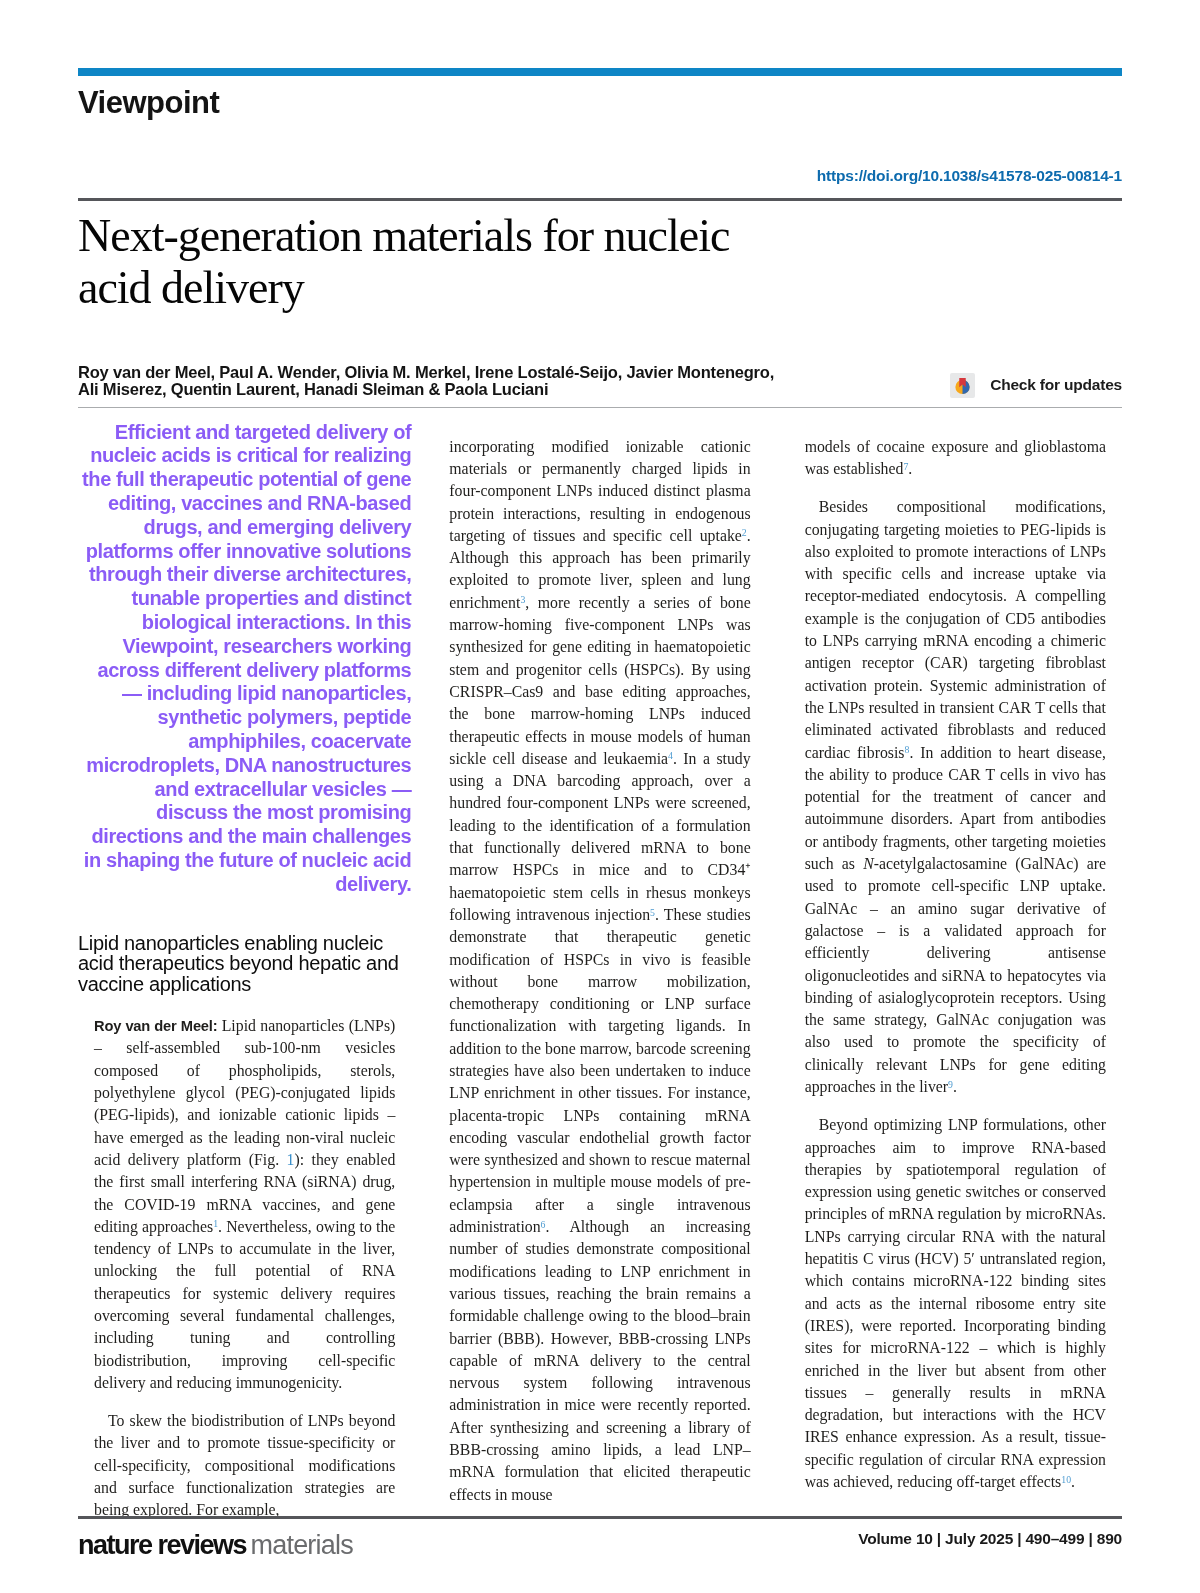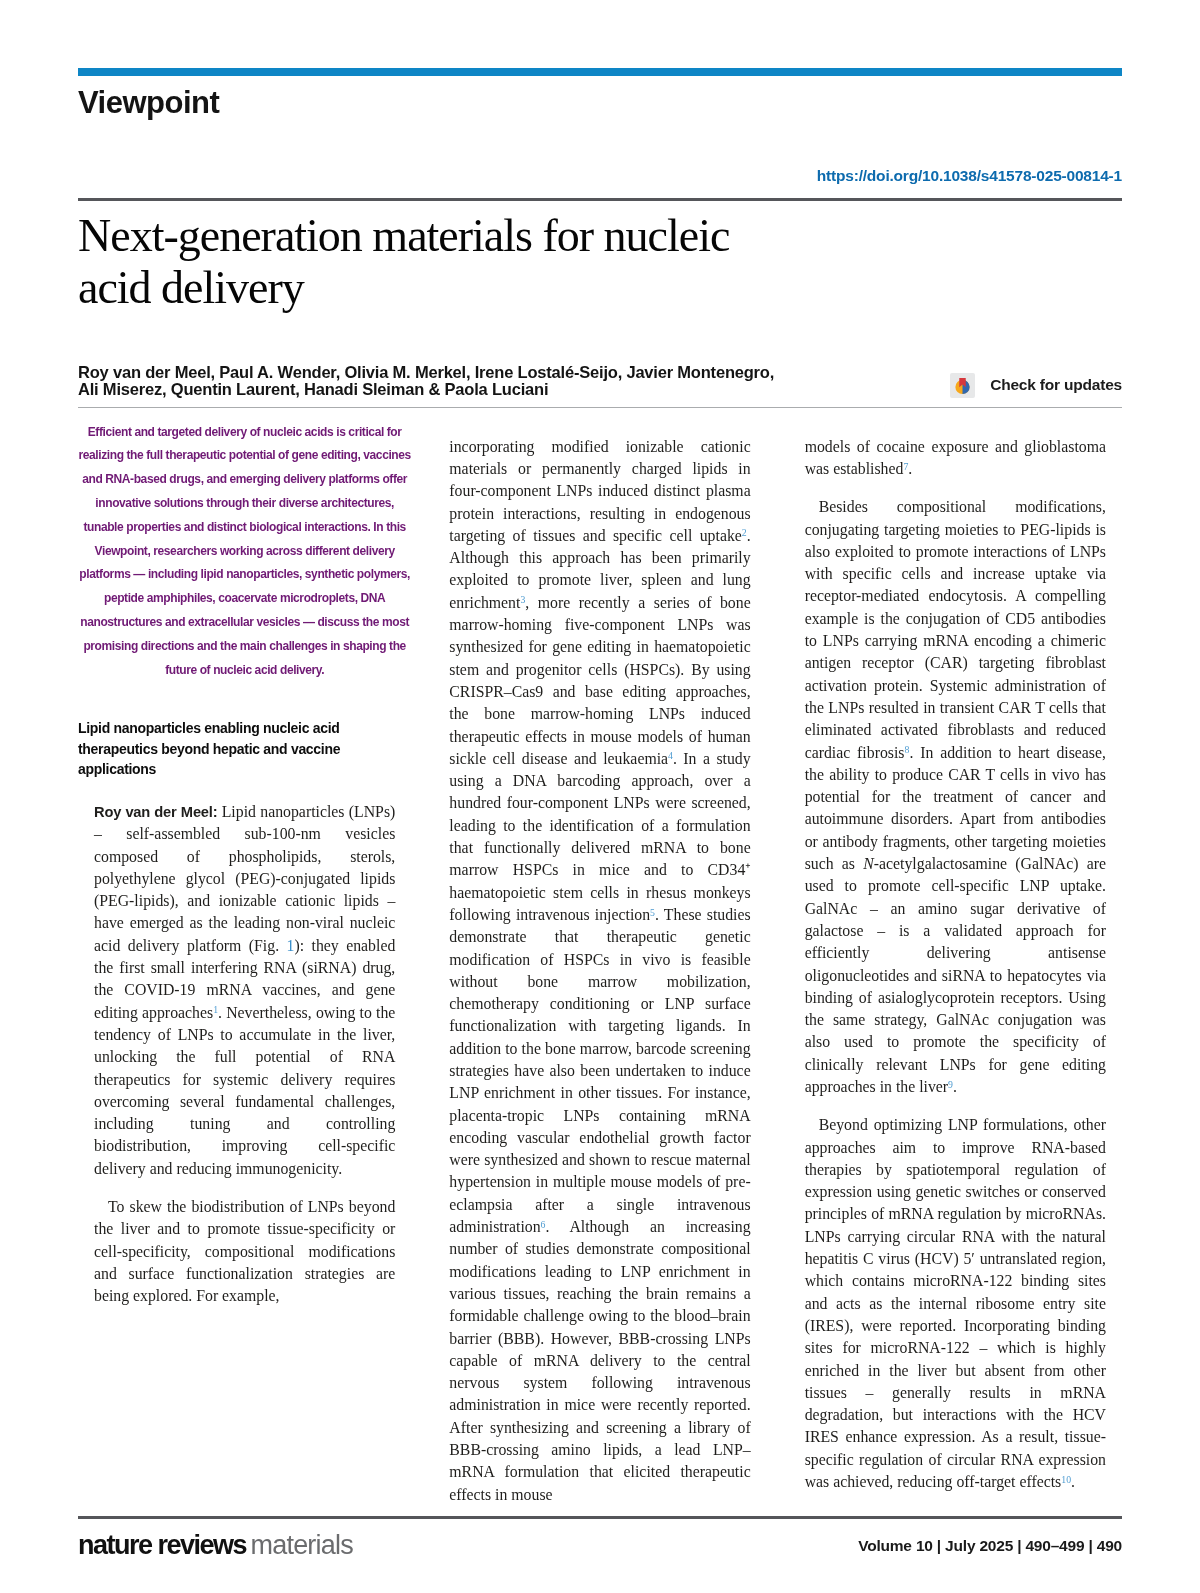--- a/index.html
+++ b/index.html
@@ -50,28 +50,28 @@
   }
   .check-updates-label{font-size:15.5px;font-weight:bold;color:#1c1c1c;letter-spacing:-0.2px;}
   .rule-light{margin-top:9px;height:1.2px;}
   .columns{
     margin-top:7px;
     display:flex;gap:22px;
   }
   .col{flex:1;min-width:0;}
   .lead{
     margin:6px 0 0 0;
-    font-size:12px;line-height:23.8px;font-weight:bold;
+    font-size:20px;line-height:23.8px;font-weight:bold;
     letter-spacing:-0.4px;
-    color:#701a75;
-    text-align:center;
+    color:#8b5cf6;
+    text-align:right;
   }
   .heading{
     margin:36px 0 14px 0;
-    font-size:14px;line-height:20.5px;font-weight:bold;
+    font-size:20px;line-height:20.5px;font-weight:normal;
     letter-spacing:-0.3px;
     color:#0d0d0d;
   }
   .para{
     margin:16px;
     font-family:"Liberation Serif",serif;
     font-size:15.8px;line-height:22.3px;
     text-align:justify;
     hyphens:auto;-webkit-hyphens:auto;
     color:#1f1e1c;
@@ -82,21 +82,21 @@
   sup.ref{
     font-size:62%;line-height:0;position:relative;top:-0.45em;vertical-align:baseline;
   }
   .fig-link{font-weight:inherit;}
   .footer{
     position:absolute;left:78px;right:78px;top:1516px;
   }
   .footer-rule{height:3px;}
   .footer-row{
     margin-top:11px;
-    display:flex;justify-content:space-between;align-items:center;
+    display:flex;justify-content:space-between;align-items:flex-start;
   }
   .brand{white-space:nowrap;}
   .brand-bold{font-size:27px;font-weight:bold;letter-spacing:-1.5px;color:#111111;}
   .brand-light{font-size:27px;font-weight:normal;letter-spacing:-0.8px;}
   .issue-info{font-size:15.5px;font-weight:bold;letter-spacing:-0.2px;color:#1a1a1a;}
   .issue-info .pagenum{font-weight:bold;}
 </style>
 </head>
 <body>
 
@@ -141,16 +141,16 @@
     </div>
   </div>
 
   <div class="footer">
     <div class="footer-rule" style="background: rgb(85, 86, 90);"></div>
     <div class="footer-row">
       <div class="brand">
         <span class="brand-bold">nature reviews</span>
         <span class="brand-light" style="color: rgb(107, 108, 110);">materials</span>
       </div>
-      <div class="issue-info"><span>Volume 10 | July 2025 | 490–499 | </span><span class="pagenum">490</span></div>
+      <div class="issue-info"><span>Volume 10 | July 2025 | 490–499 | </span><span class="pagenum">890</span></div>
     </div>
   </div>
 </div>
 
 </body></html>

